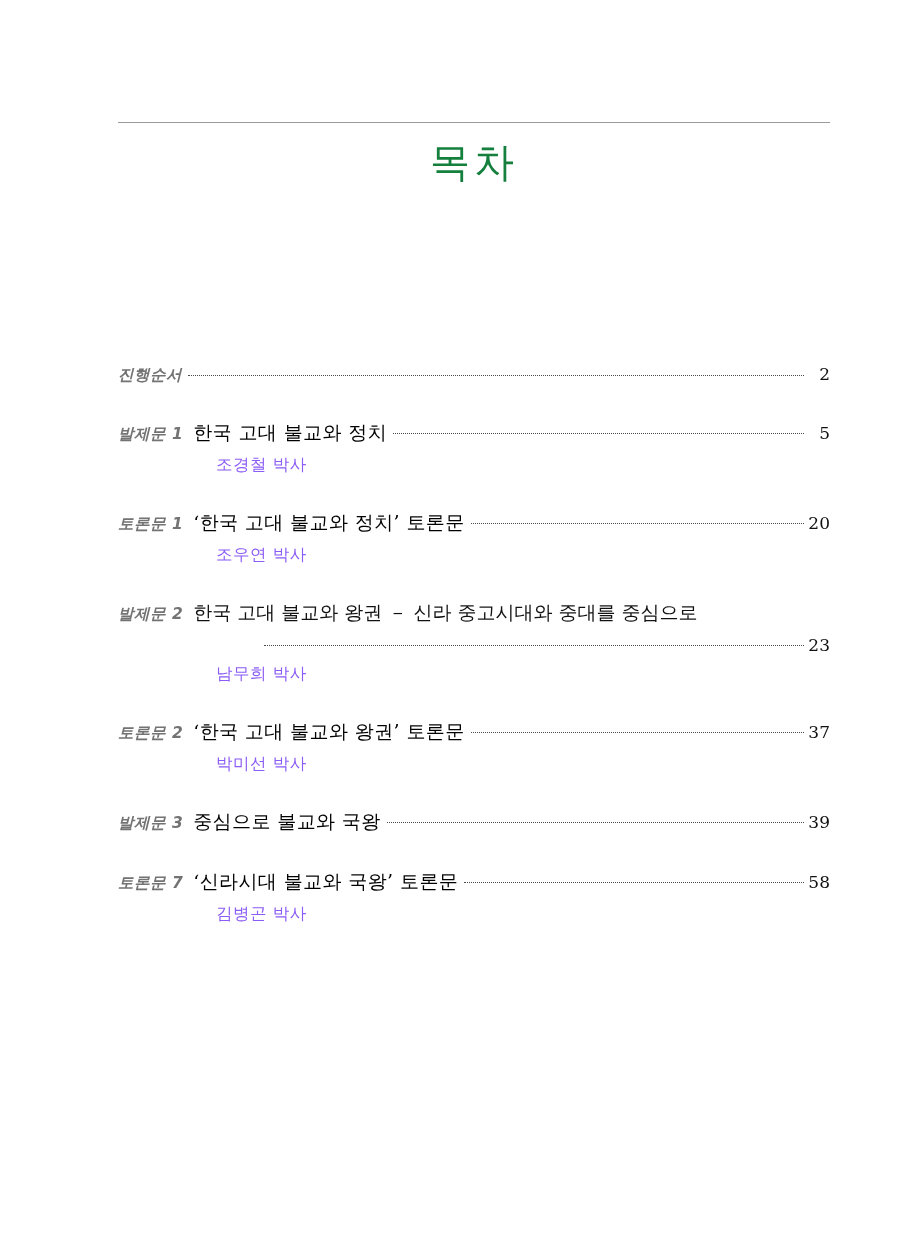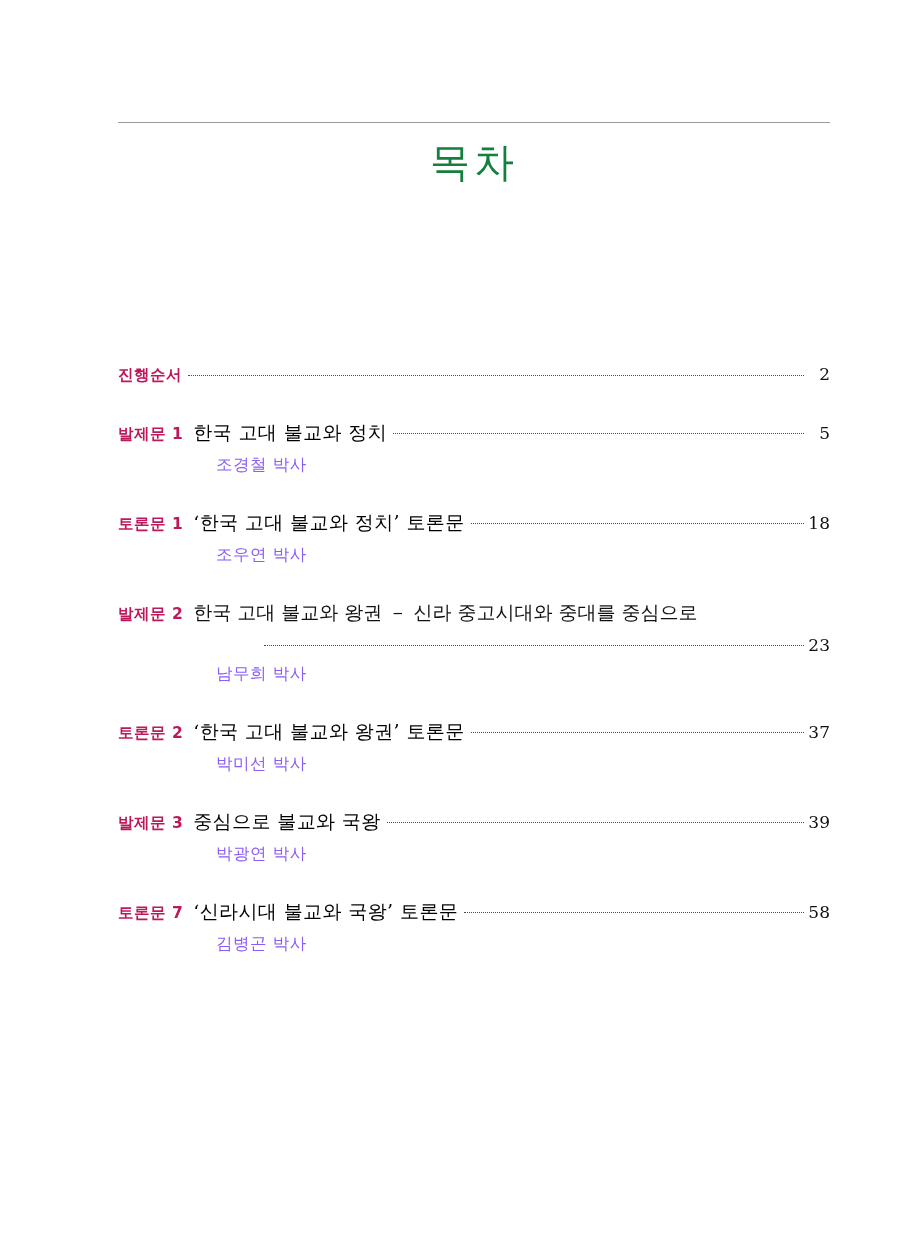--- a/index.html
+++ b/index.html
@@ -55,23 +55,24 @@
   .entry-line {
     display: flex;
     align-items: baseline;
     width: 100%;
     white-space: nowrap;
   }
   .label {
     font-family: "DejaVu Sans", "Liberation Sans", sans-serif;
     font-weight: bold;
     font-size: 15.5px;
-    color: #be185d;
+    color: #737373;
     flex: 0 0 auto;
     letter-spacing: 0.5px;
+    font-style: italic;
   }
   .label.with-gap {
     margin-right: 10px;
   }
   .title {
     font-family: "DejaVu Serif", "Liberation Serif", serif;
     font-size: 19px;
     color: #000000;
     flex: 0 0 auto;
     letter-spacing: 0.4px;
@@ -161,21 +162,21 @@
         <div class="author">조경철 박사</div>
       </div>
 
       <div class="spacer-18"></div>
 
       <div class="entry">
         <div class="entry-line">
           <span class="label with-gap">토론문 1</span>
           <span class="title">‘한국 고대 불교와 정치’ 토론문</span>
           <span class="leader"></span>
-          <span class="page-num">18</span>
+          <span class="page-num">20</span>
         </div>
         <div class="author">조우연 박사</div>
       </div>
 
       <div class="spacer-18"></div>
 
       <div class="entry entry-long">
         <div class="first-line">
           <span class="label with-gap">발제문 2</span>
           <span class="title-wrap">한국 고대 불교와 왕권 － 신라 중고시대와 중대를 중심으로</span>
@@ -201,21 +202,20 @@
 
       <div class="spacer-18"></div>
 
       <div class="entry">
         <div class="entry-line">
           <span class="label with-gap">발제문 3</span>
           <span class="title">중심으로 불교와 국왕</span>
           <span class="leader"></span>
           <span class="page-num">39</span>
         </div>
-        <div class="author">박광연 박사</div>
       </div>
 
       <div class="spacer-18"></div>
 
       <div class="entry">
         <div class="entry-line">
           <span class="label with-gap">토론문 7</span>
           <span class="title">‘신라시대 불교와 국왕’ 토론문</span>
           <span class="leader"></span>
           <span class="page-num">58</span>

